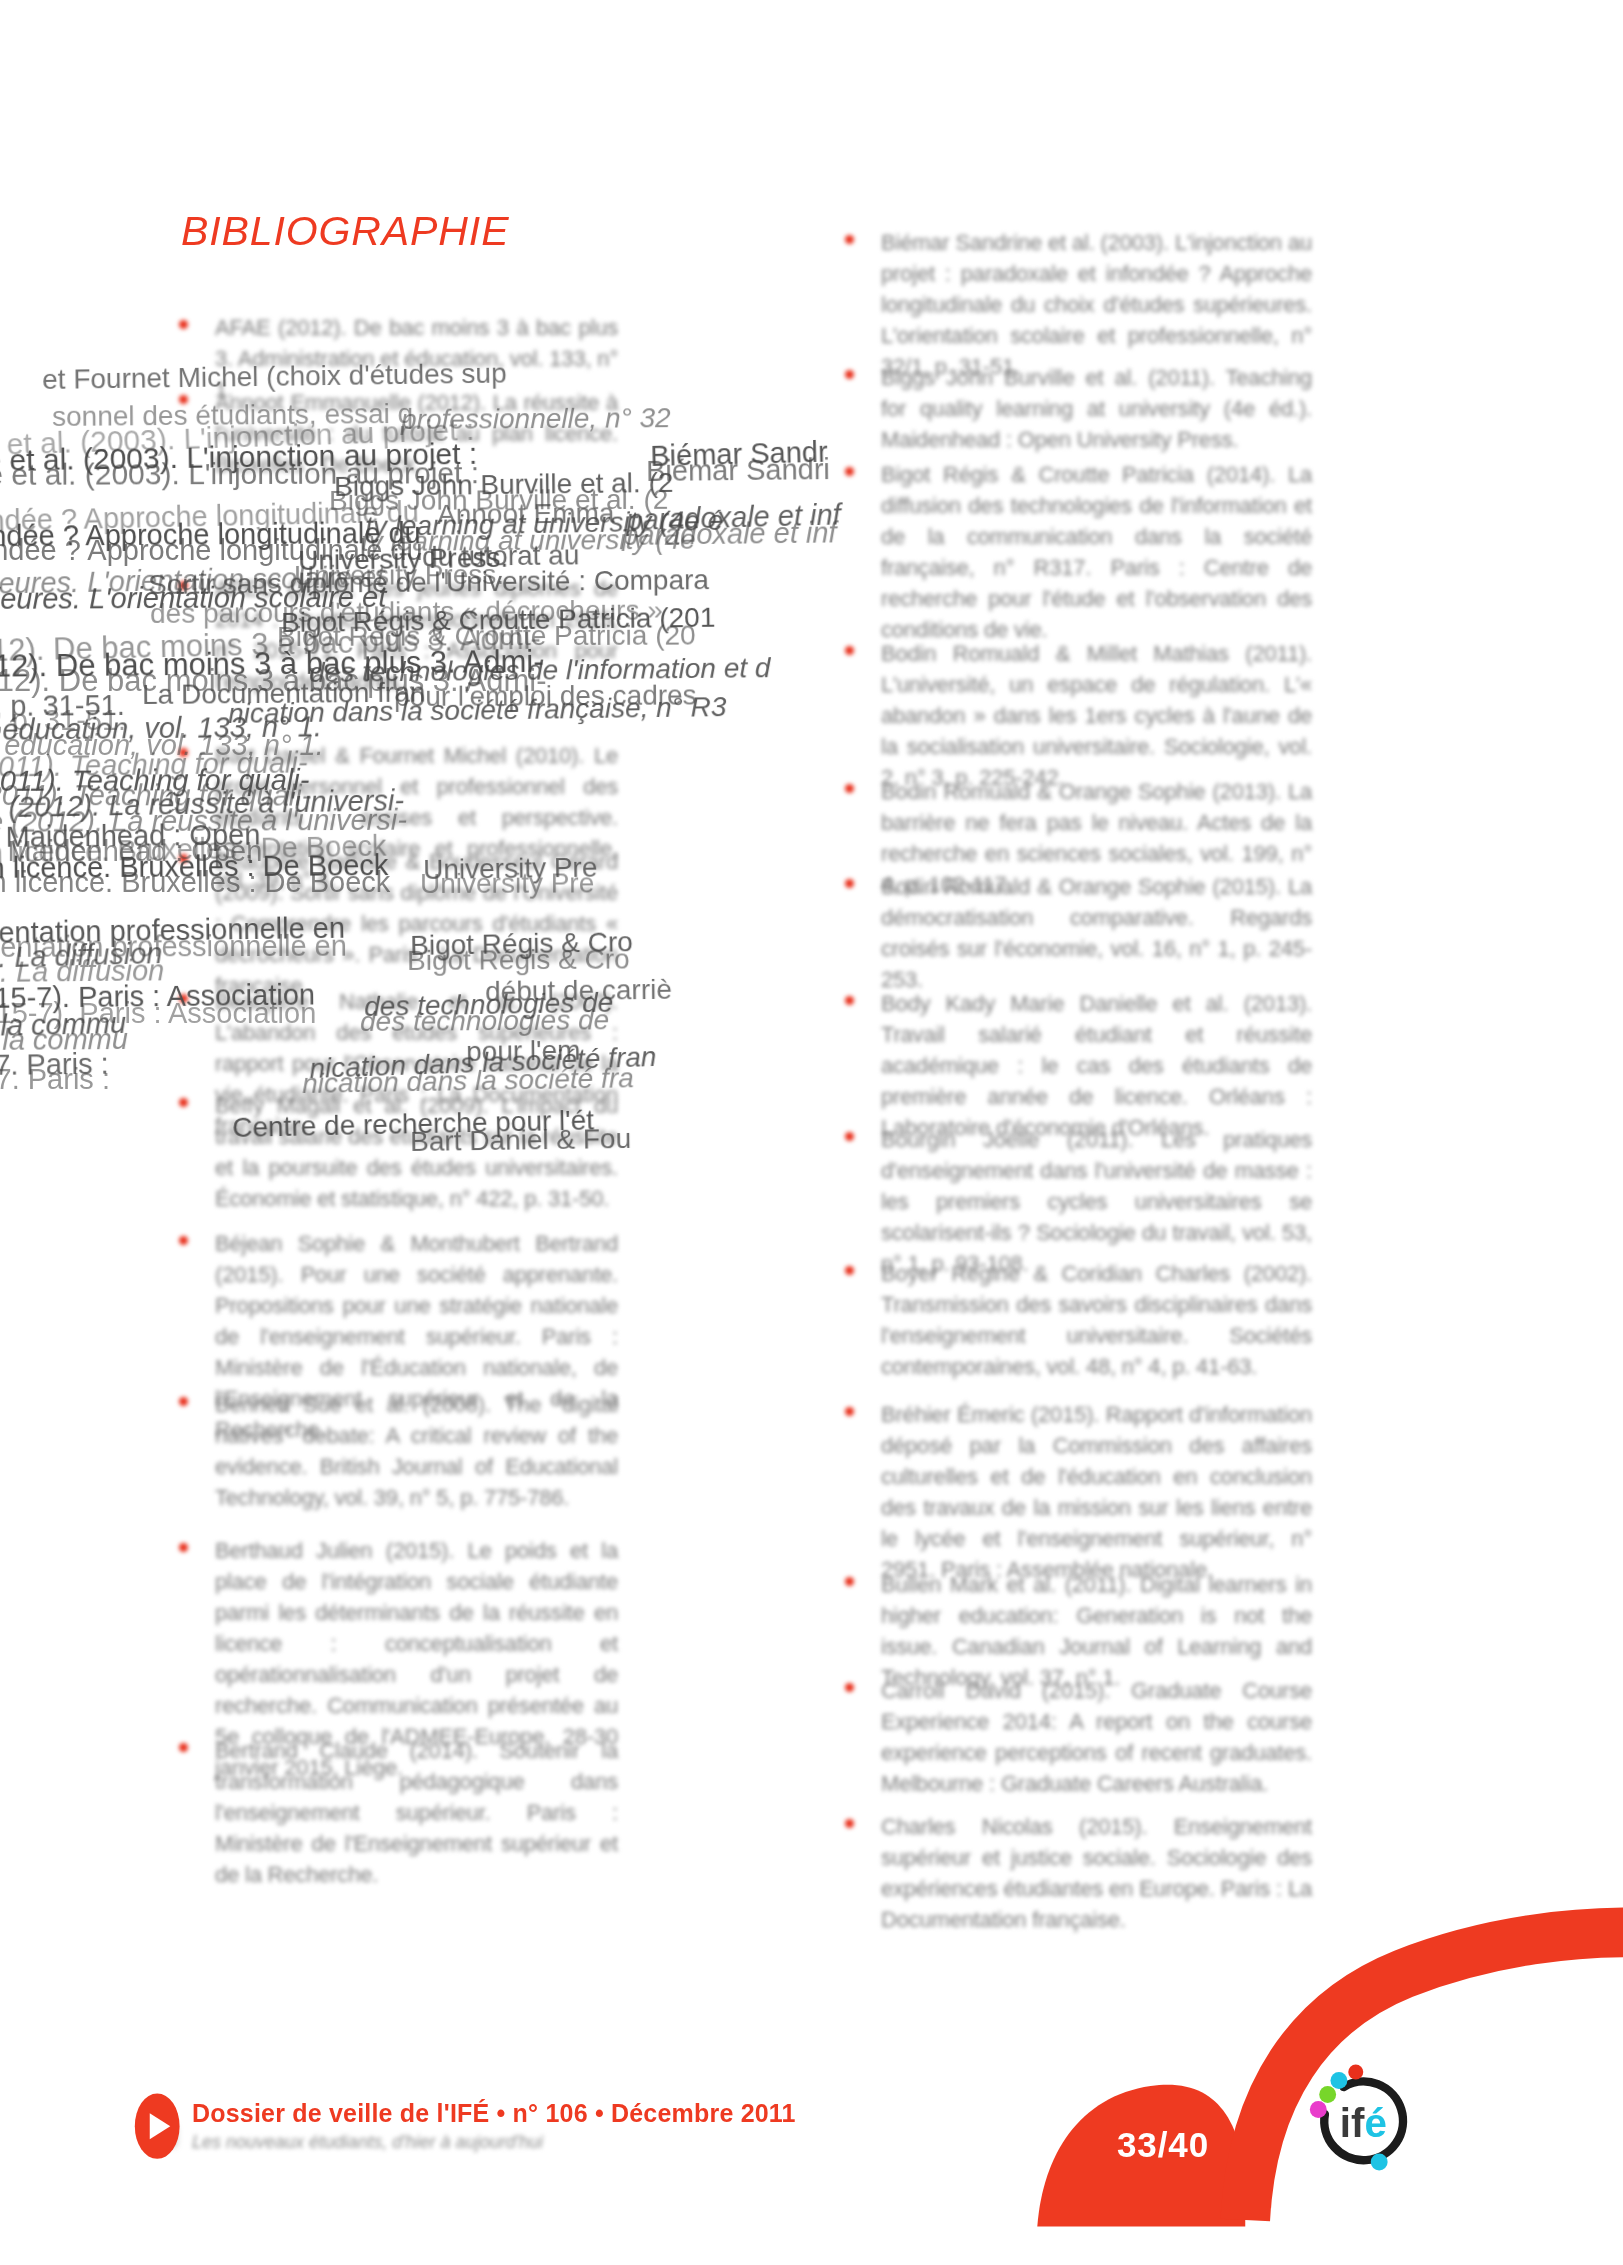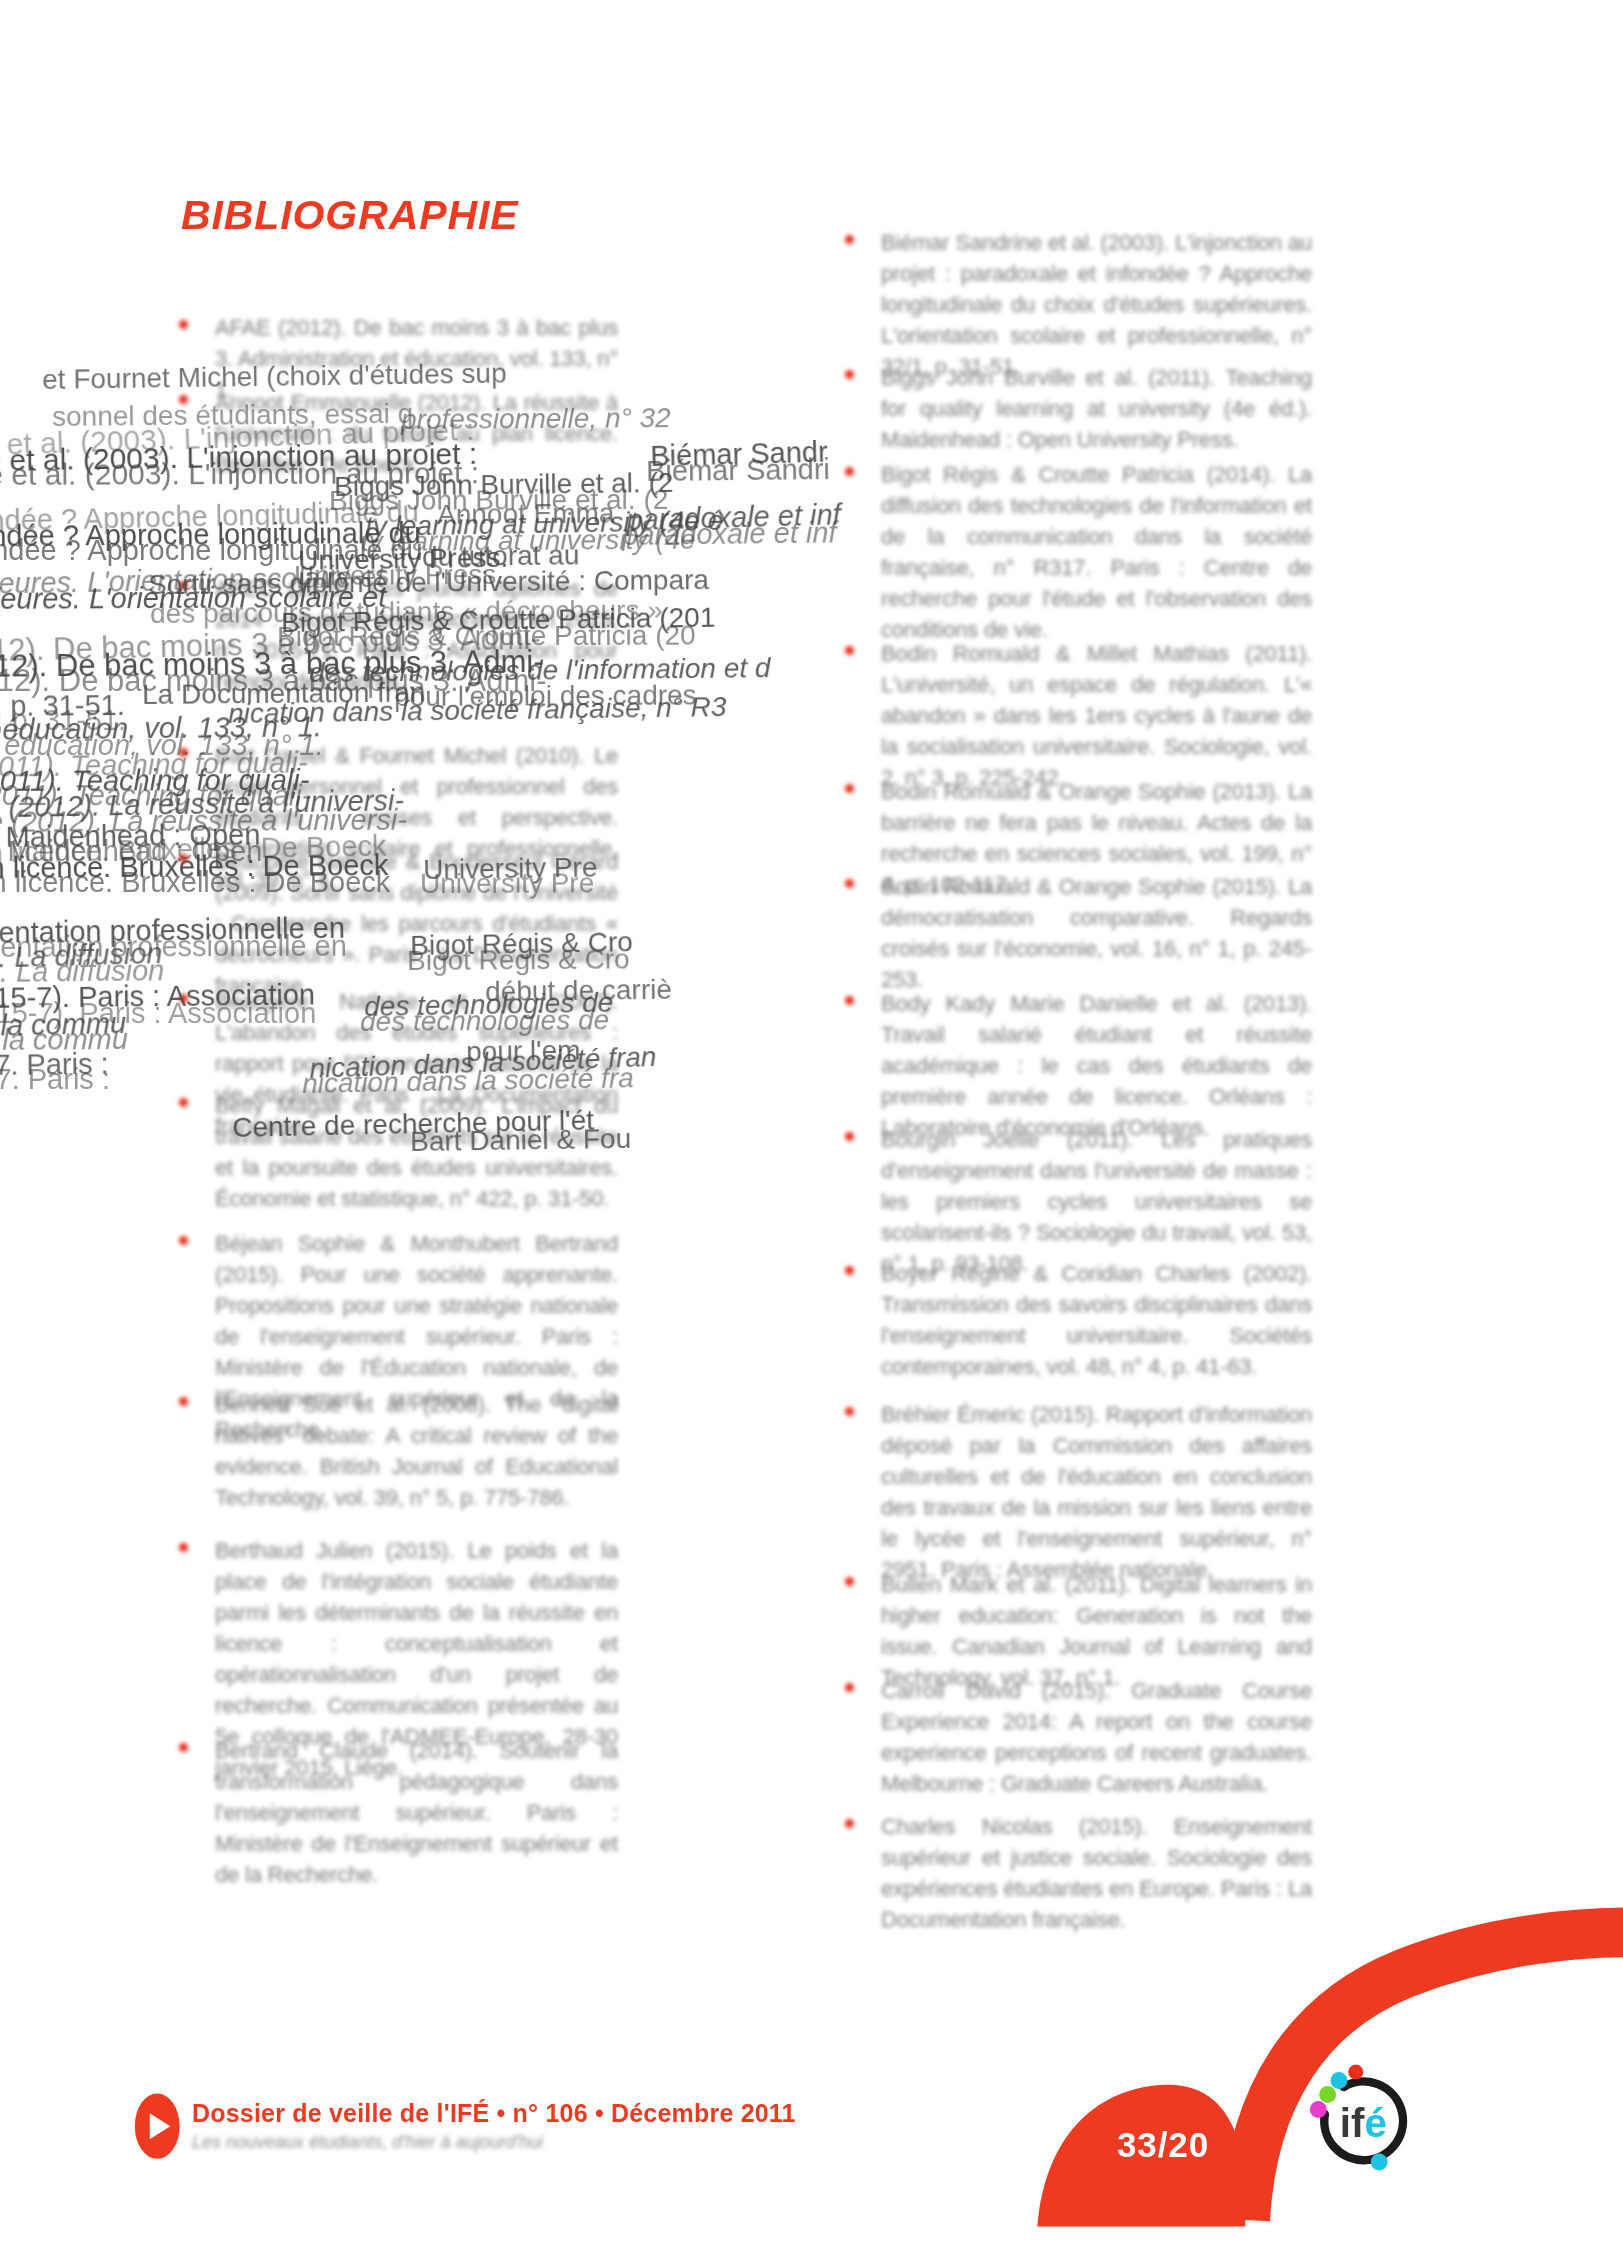--- a/index.html
+++ b/index.html
@@ -1,18 +1,18 @@
 <!DOCTYPE html>
 <html style="font-size:15px"><head>
 <meta charset="utf-8">
 <style>
   html,body{margin:0;padding:0;background:#ffffff;}
   .page{position:relative;width:1624px;height:2265px;background:#ffffff;overflow:hidden;
         font-family:"Liberation Sans", sans-serif;}
-  .title{position:absolute;left:181px;top:192px;margin:0;font-size:41px;font-weight:bold;
+  .title{position:absolute;left:181px;top:208px;margin:0;font-size:41px;font-weight:normal;
          font-style:italic;color:#ee3a21;letter-spacing:0.9px;}
   .col{position:absolute;top:0;}
   .col-left{left:215px;width:403px;}
   .col-right{left:881px;width:431px;}
   .entry{position:absolute;width:100%;text-align:justify;color:#7e7e7e;
          font-size:22px;line-height:31px;letter-spacing:-0.2px;
          filter:blur(2.1px);}
   .bullet{position:absolute;left:-36px;top:7.5px;width:9.4px;height:9.4px;border-radius:50%;
           background:#e8301c;filter:blur(0.7px);}
   .ghost-layer{position:absolute;left:0;top:0;width:100%;height:100%;pointer-events:none;}
@@ -146,21 +146,21 @@
       <circle cx="1429" cy="2221" r="9" fill="#1ec3e4"></circle>
       <circle cx="1417" cy="2236" r="9" fill="#77d62a"></circle>
       <circle cx="1407" cy="2252" r="9" fill="#e93ccb"></circle>
       <circle cx="1472" cy="2308" r="9" fill="#1ec3e4"></circle>
       <text x="1430" y="2281" font-size="43" font-family="Liberation Sans, sans-serif" font-weight="bold">
         <tspan fill="#3a3a3a">if</tspan><tspan fill="#1ec3e4">é</tspan>
       </text>
     </g>
   </svg>
 
-  <div class="page-number">33/20</div>
+  <div class="page-number">33/40</div>
 
   <svg class="deco" width="244" height="112" viewBox="0 0 260 120" style="left:122px;top:2087px;">
     <ellipse cx="37" cy="42" rx="24" ry="35" fill="#ee3a21"></ellipse>
     <polygon points="29,28 51,42 29,56" fill="#ffffff"></polygon>
   </svg>
   <div class="smudge"></div>
   <div class="footer-journal">Dossier de veille de l'IFÉ • n° 106 • Décembre 2011</div>
   <div class="footer-subtitle">Les nouveaux étudiants, d'hier à aujourd'hui</div>
 
 </div>

